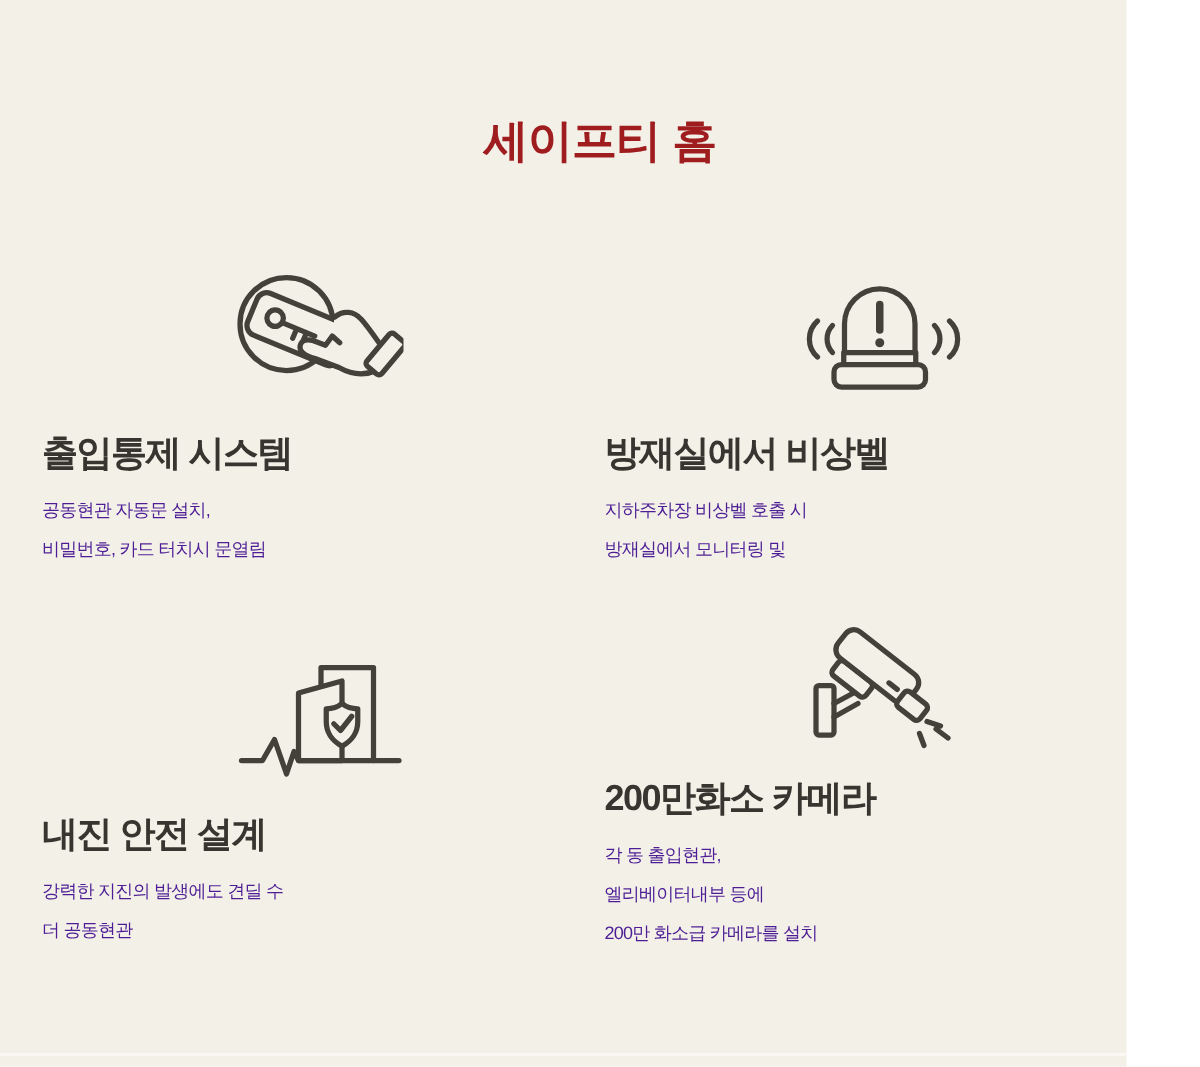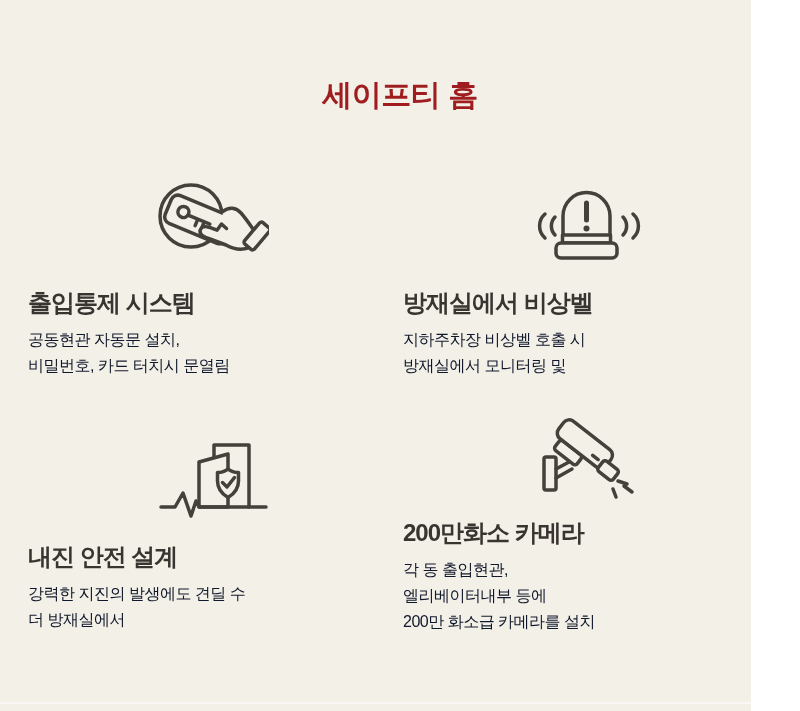--- a/index.html
+++ b/index.html
@@ -44,23 +44,23 @@
   .solid{fill:#44403a;stroke:none;}
   .card-heading{
     margin-top:6px;
     font-size:24px;line-height:34px;
     font-weight:700;
     letter-spacing:-1px;
     color:#38342f;
   }
   .card-desc{
     margin-top:7px;
-    font-size:16px;line-height:26px;
+    font-size:12px;line-height:26px;
     letter-spacing:-0.5px;
-    color:#0f172a;
+    color:#4c1d95;
   }
   .bottom-divider{
     position:absolute;
     left:0;top:702px;width:800px;height:2px;
     background:rgba(255,255,255,0.55);
   }
 </style>
 </head>
 <body>
 
@@ -119,21 +119,21 @@
         <path class="stroke" d="M58 21 V8 H93 V70"></path>
         <path class="stroke bgfill" d="M43 70 V25 L72 17 V70 Z"></path>
         <path class="stroke" d="M5 70 H19 L27 56 L35 79 L40 64 L43 70 H110"></path>
         <path class="stroke bgfill" d="M72 32 C75 34.5 79 35.5 82.5 35.5 V44 C82.5 52.5 78 57 72 60.5 C66 57 61.5 52.5 61.5 44 V35.5 C65 35.5 69 34.5 72 32 Z"></path>
         <path class="stroke" d="M66.5 45.5 L71 50 L78.5 40.5"></path>
       </svg>
     </div>
     <div class="card-heading">내진 안전 설계</div>
     <div class="card-desc">
       <div>강력한 지진의 발생에도 견딜 수</div>
-      <div>더 방재실에서</div>
+      <div>더 공동현관</div>
     </div>
   </div>
 
   <div class="card pos-4">
     <div class="icon-box">
       <svg width="98" height="92" viewBox="0 0 98 92">
         <rect class="stroke" x="5" y="48" width="12" height="33" rx="2"></rect>
         <path class="stroke" d="M17 60 L30 53 M17 69 L33 60"></path>
         <g transform="translate(29,8) rotate(38)">
           <rect class="stroke bgfill" x="8" y="22" width="28" height="12" rx="3"></rect>

